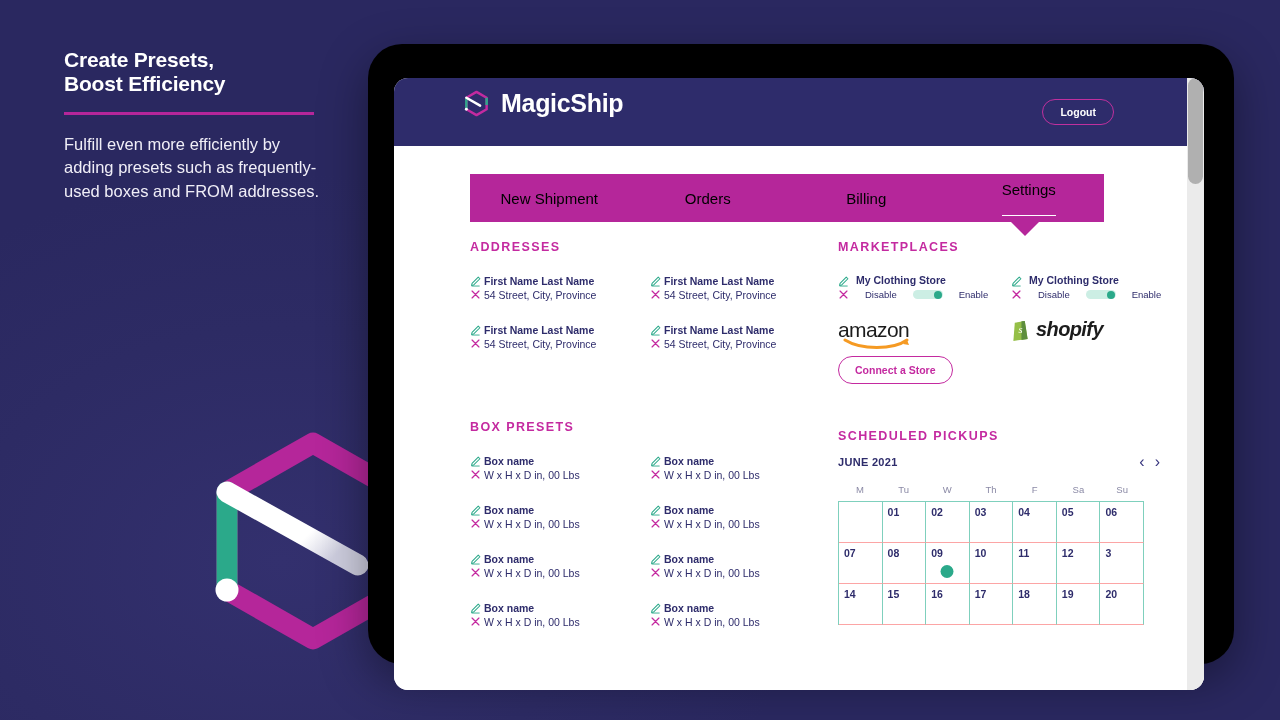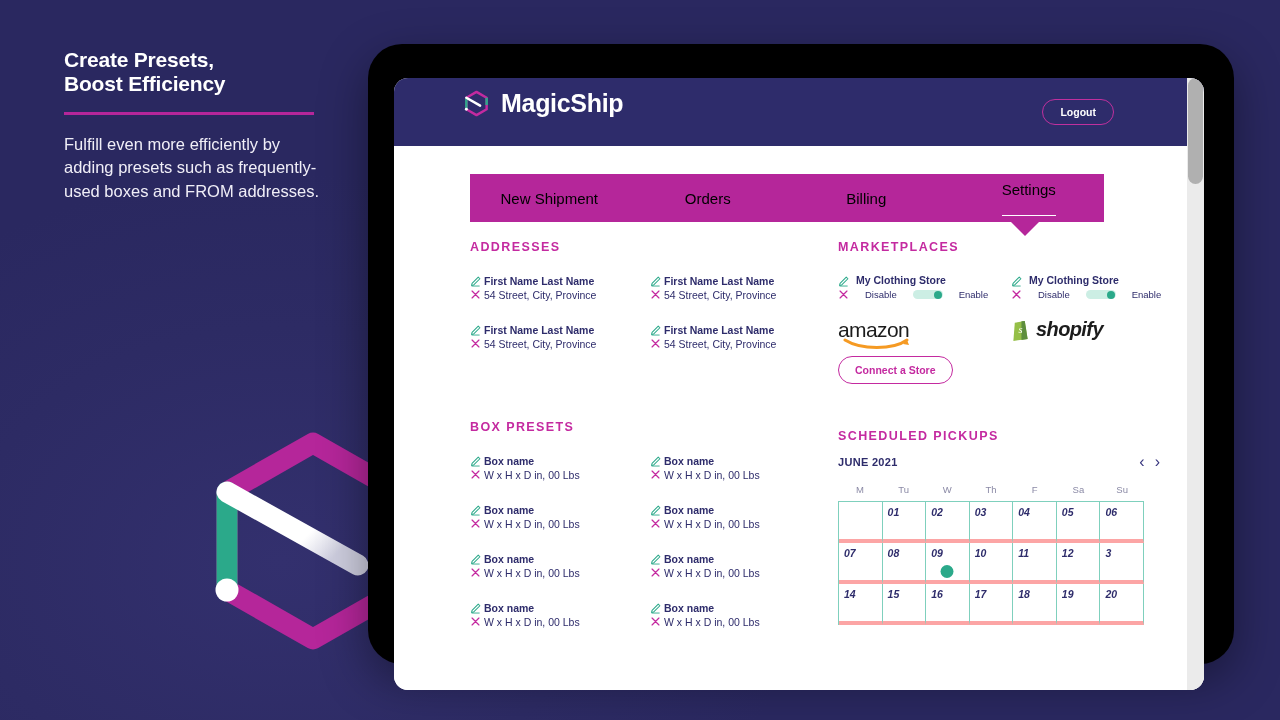--- a/index.html
+++ b/index.html
@@ -312,25 +312,24 @@
   .cal-grid {
     margin-top: 6px;
     width: 306px;
     border-left: 1px solid #7fd0bd;
     border-top: 1px solid #7fd0bd;
     display: grid;
     grid-template-columns: repeat(7, 1fr);
   }
   .cal-cell {
     border-right: 1px solid #7fd0bd;
-    border-bottom: 4px solid #fca5a5;
+    border-bottom: 1px solid #fca5a5;
     height: 41px;
     position: relative;
     cursor: pointer;
-    font-style: italic;
   }
   .cal-num {
     position: absolute;
     left: 5px; top: 4px;
     color: #2e2c6b;
     font-size: 10.5px;
     font-weight: bold;
   }
   .cal-dot {
     position: absolute;

